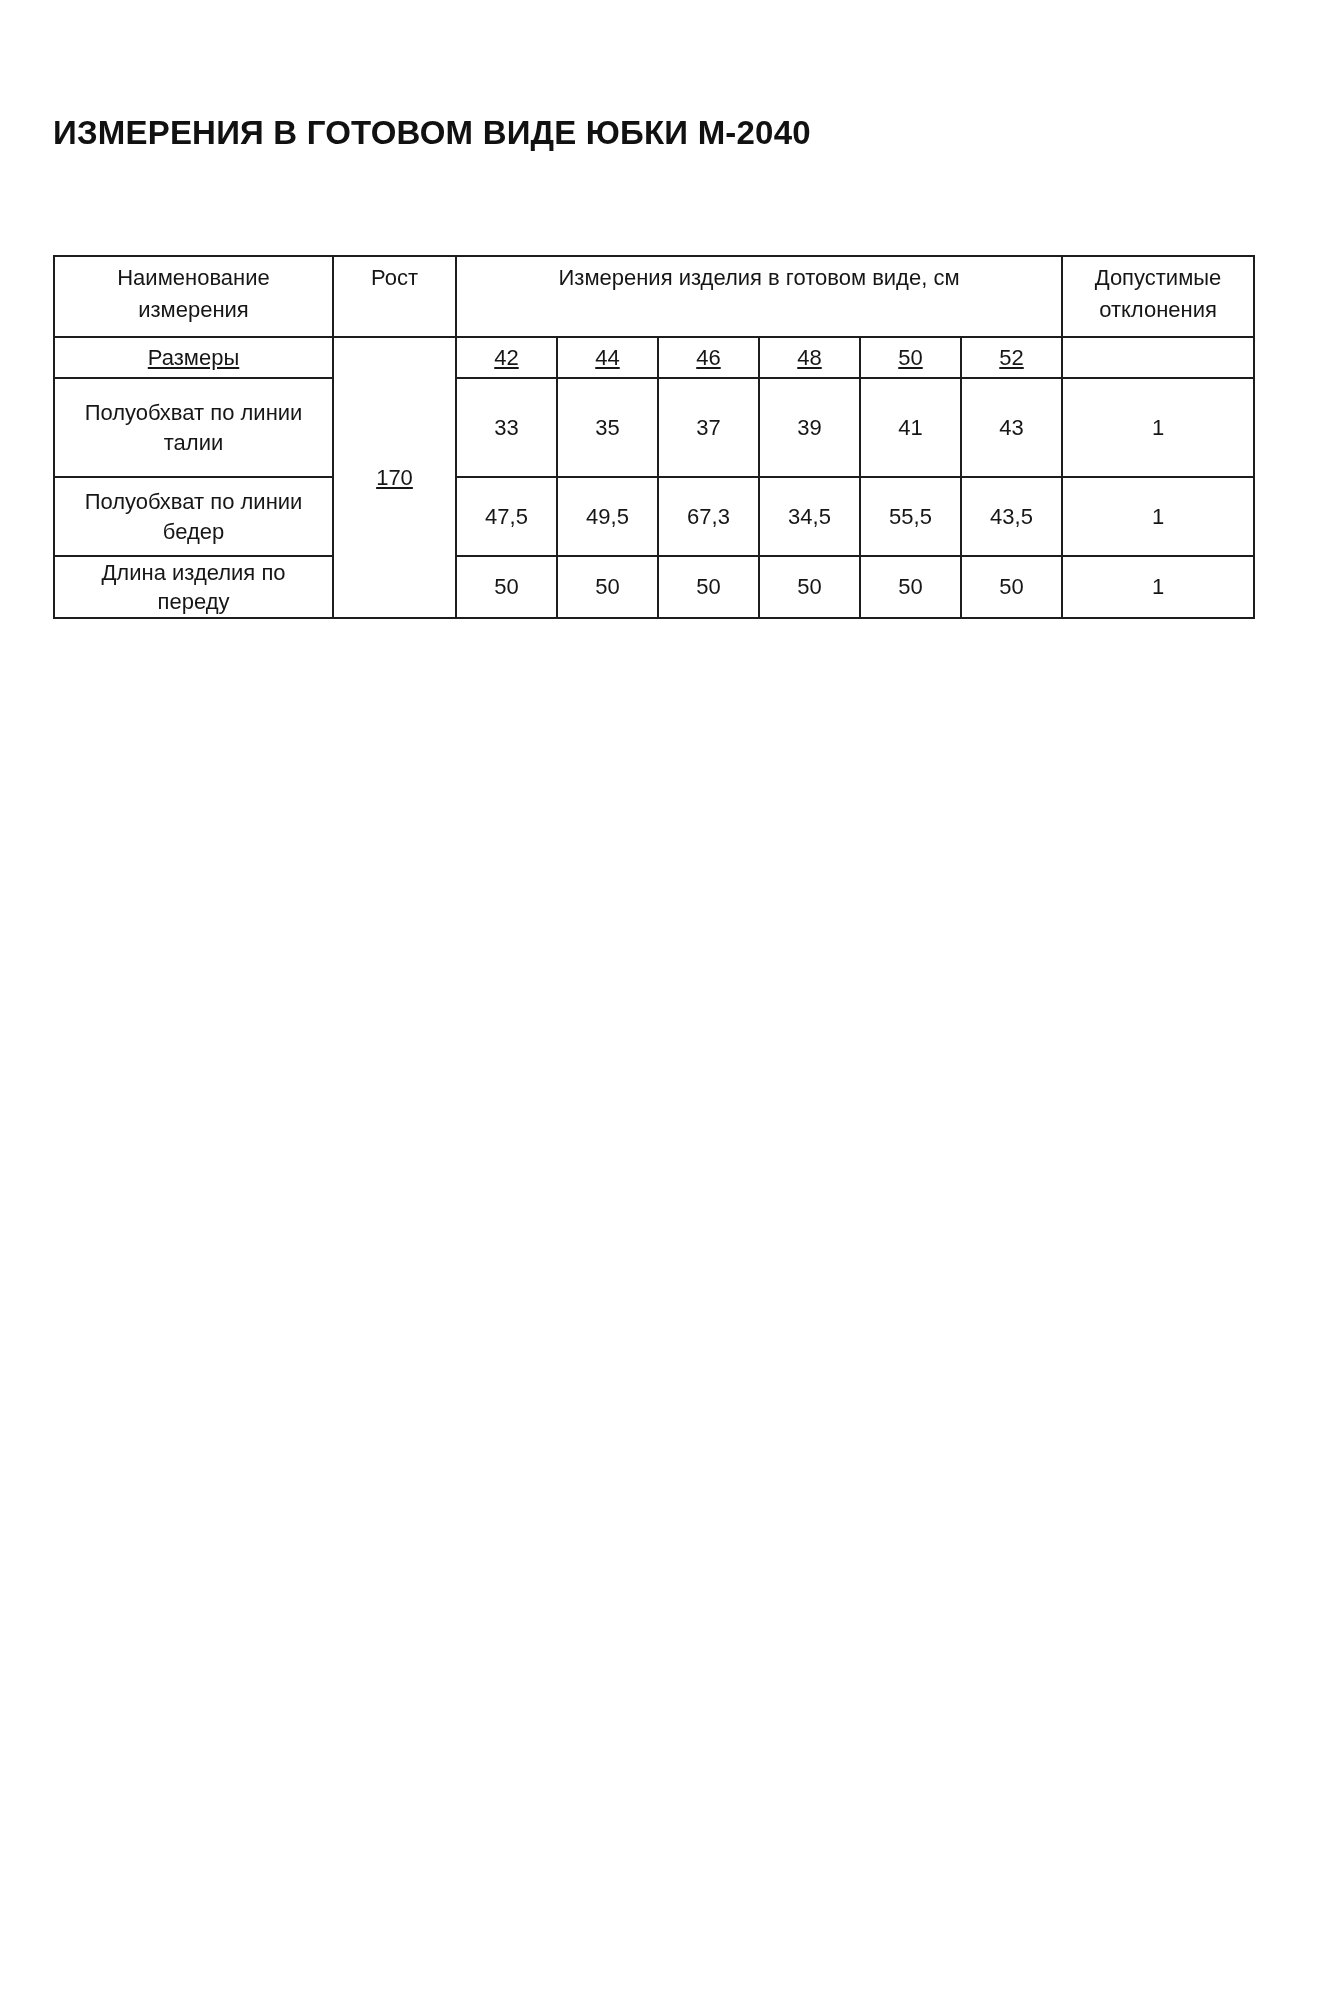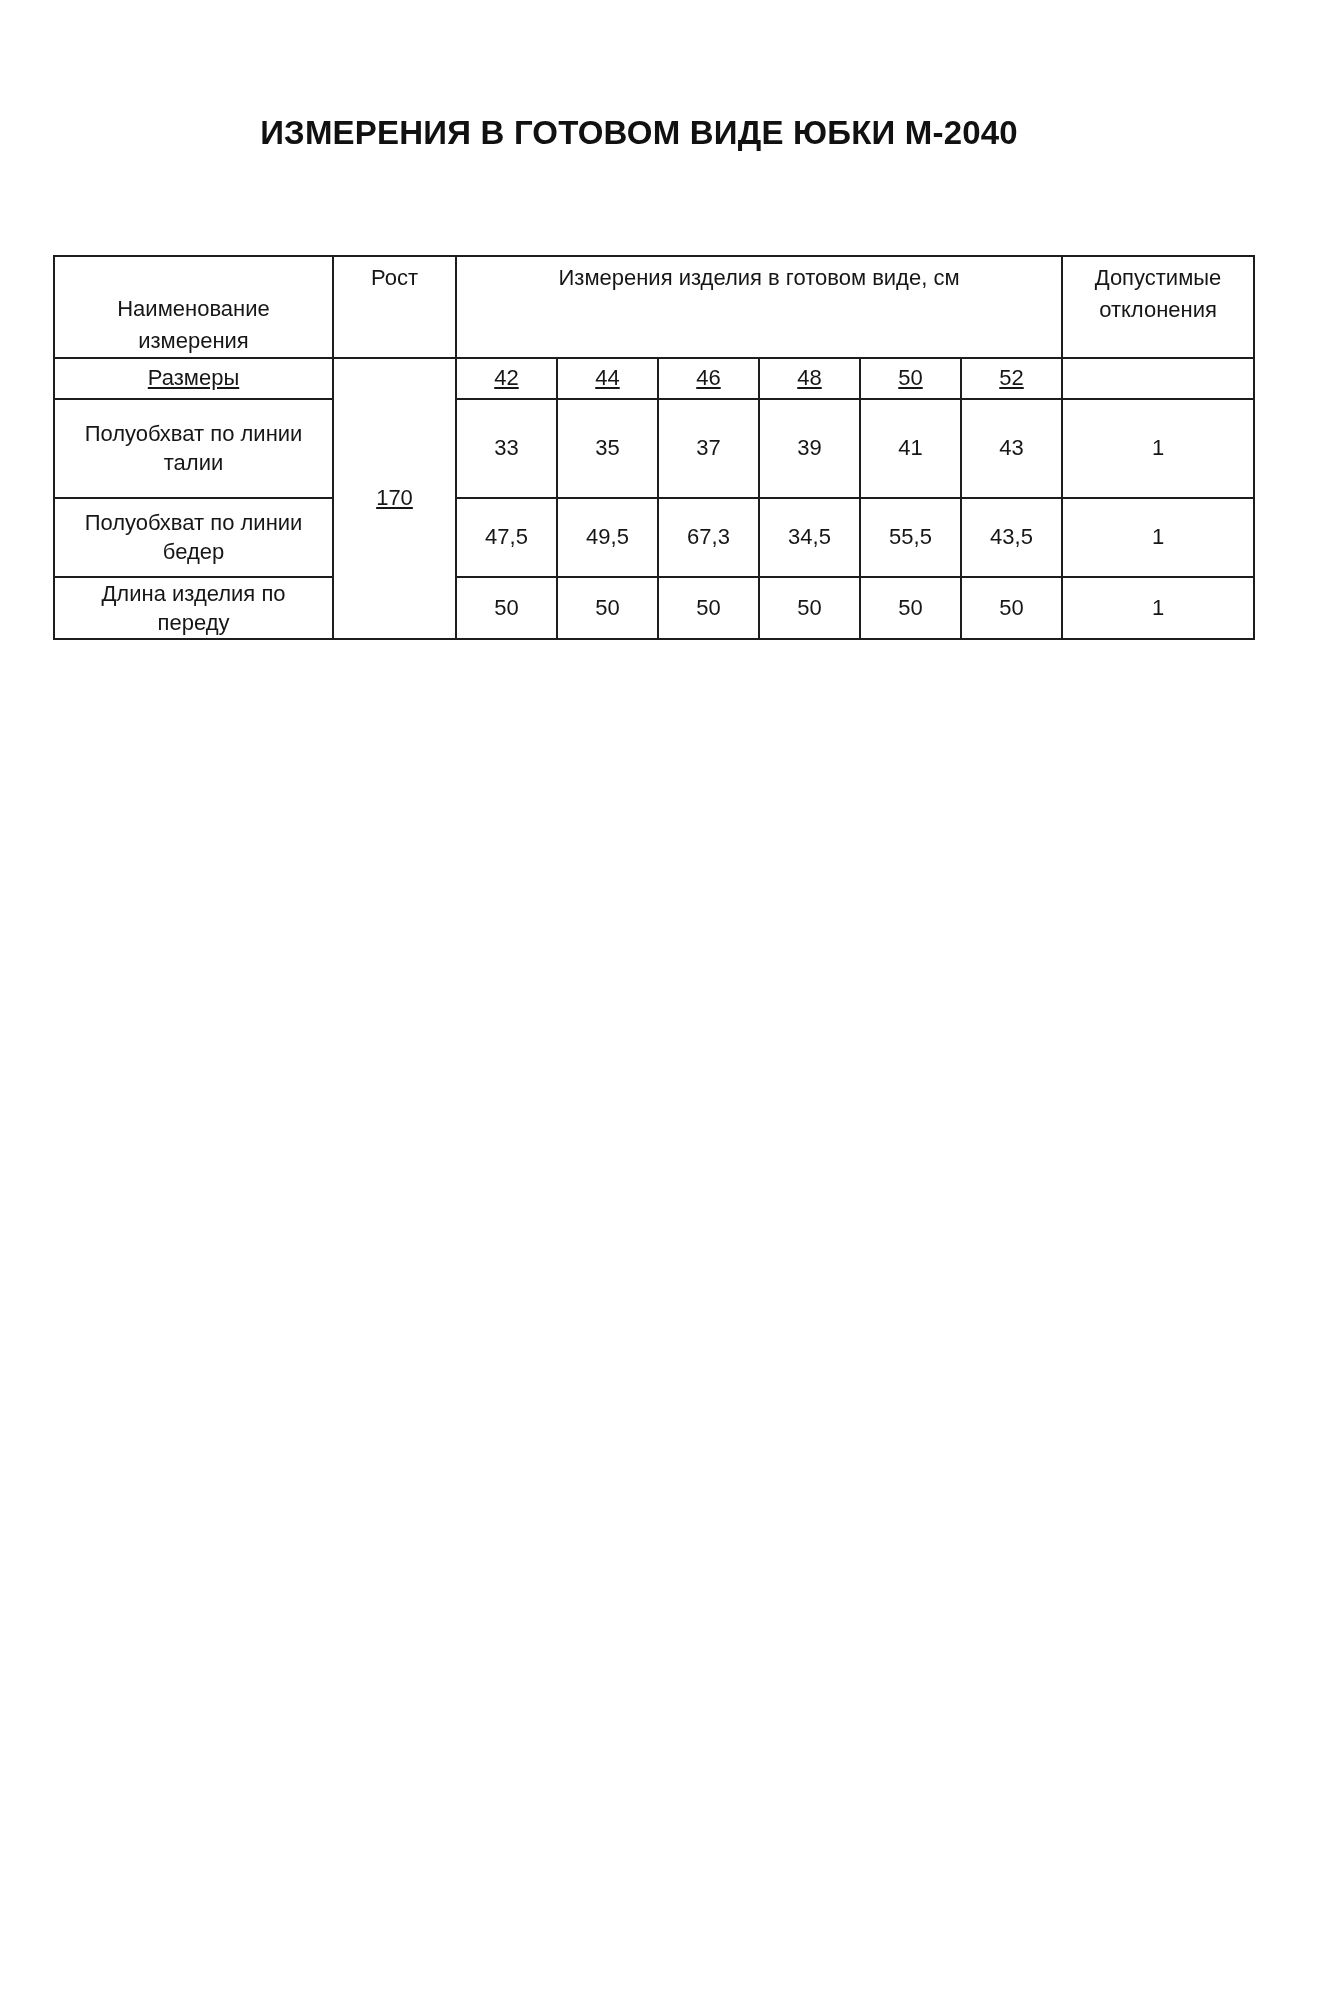--- a/index.html
+++ b/index.html
@@ -11,21 +11,21 @@
     background: #ffffff;
     font-family: "Liberation Sans", sans-serif;
     color: #161616;
     overflow: hidden;
   }
   .title {
     position: absolute;
     left: 53px;
     top: 114px;
     width: 1172px;
-    text-align: center;
+    text-align: left;
     font-size: 33px;
     font-weight: 600;
     letter-spacing: 0.2px;
     color: #111111;
     font-family: "Liberation Sans", sans-serif;
   }
   table.meas {
     position: absolute;
     left: 53px;
     top: 255px;
@@ -54,21 +54,20 @@
   tr.r-length { height: 62px; }
   
   tr.r-header td {
     vertical-align: top;
     padding-top: 5px;
     line-height: 1.45;
   }
   .hdr-narrow {
     display: inline-block;
     max-width: 205px;
-    margin-top: 31px;
   }
   .hdr-tol {
     display: inline-block;
     max-width: 170px;
   }
   
   td.cell-label {
     text-align: left;
     vertical-align: top;
     padding: 3px 6px 0 8px;

